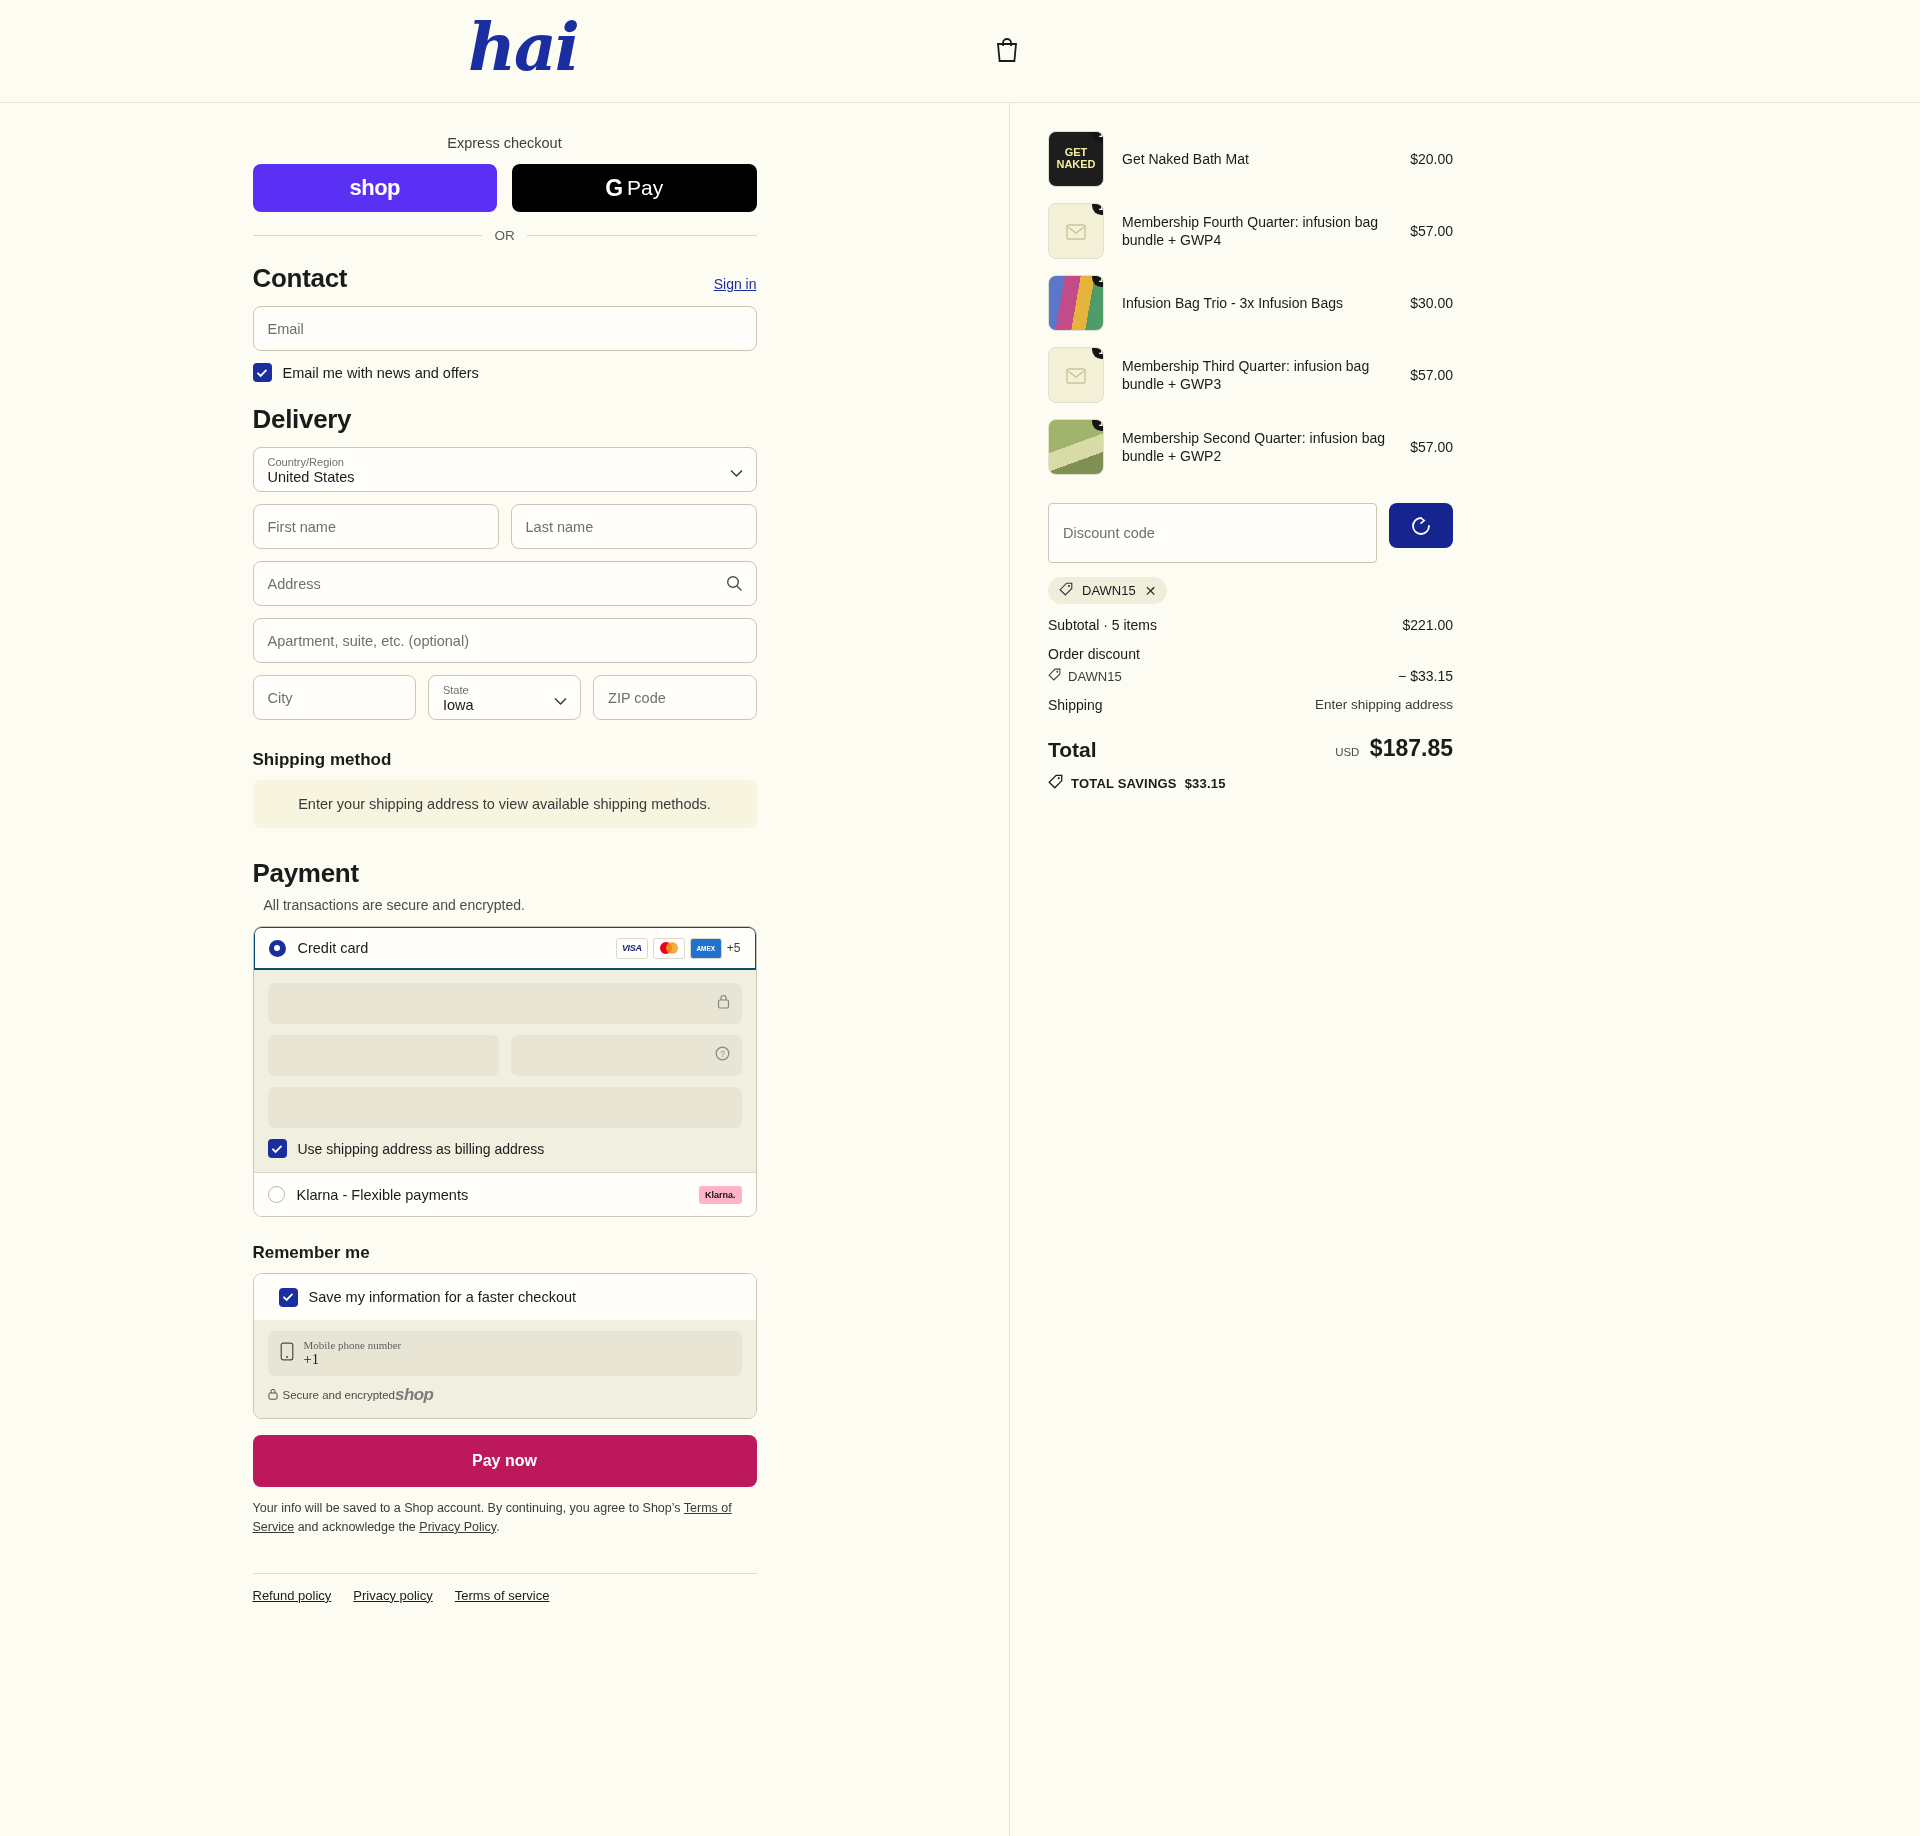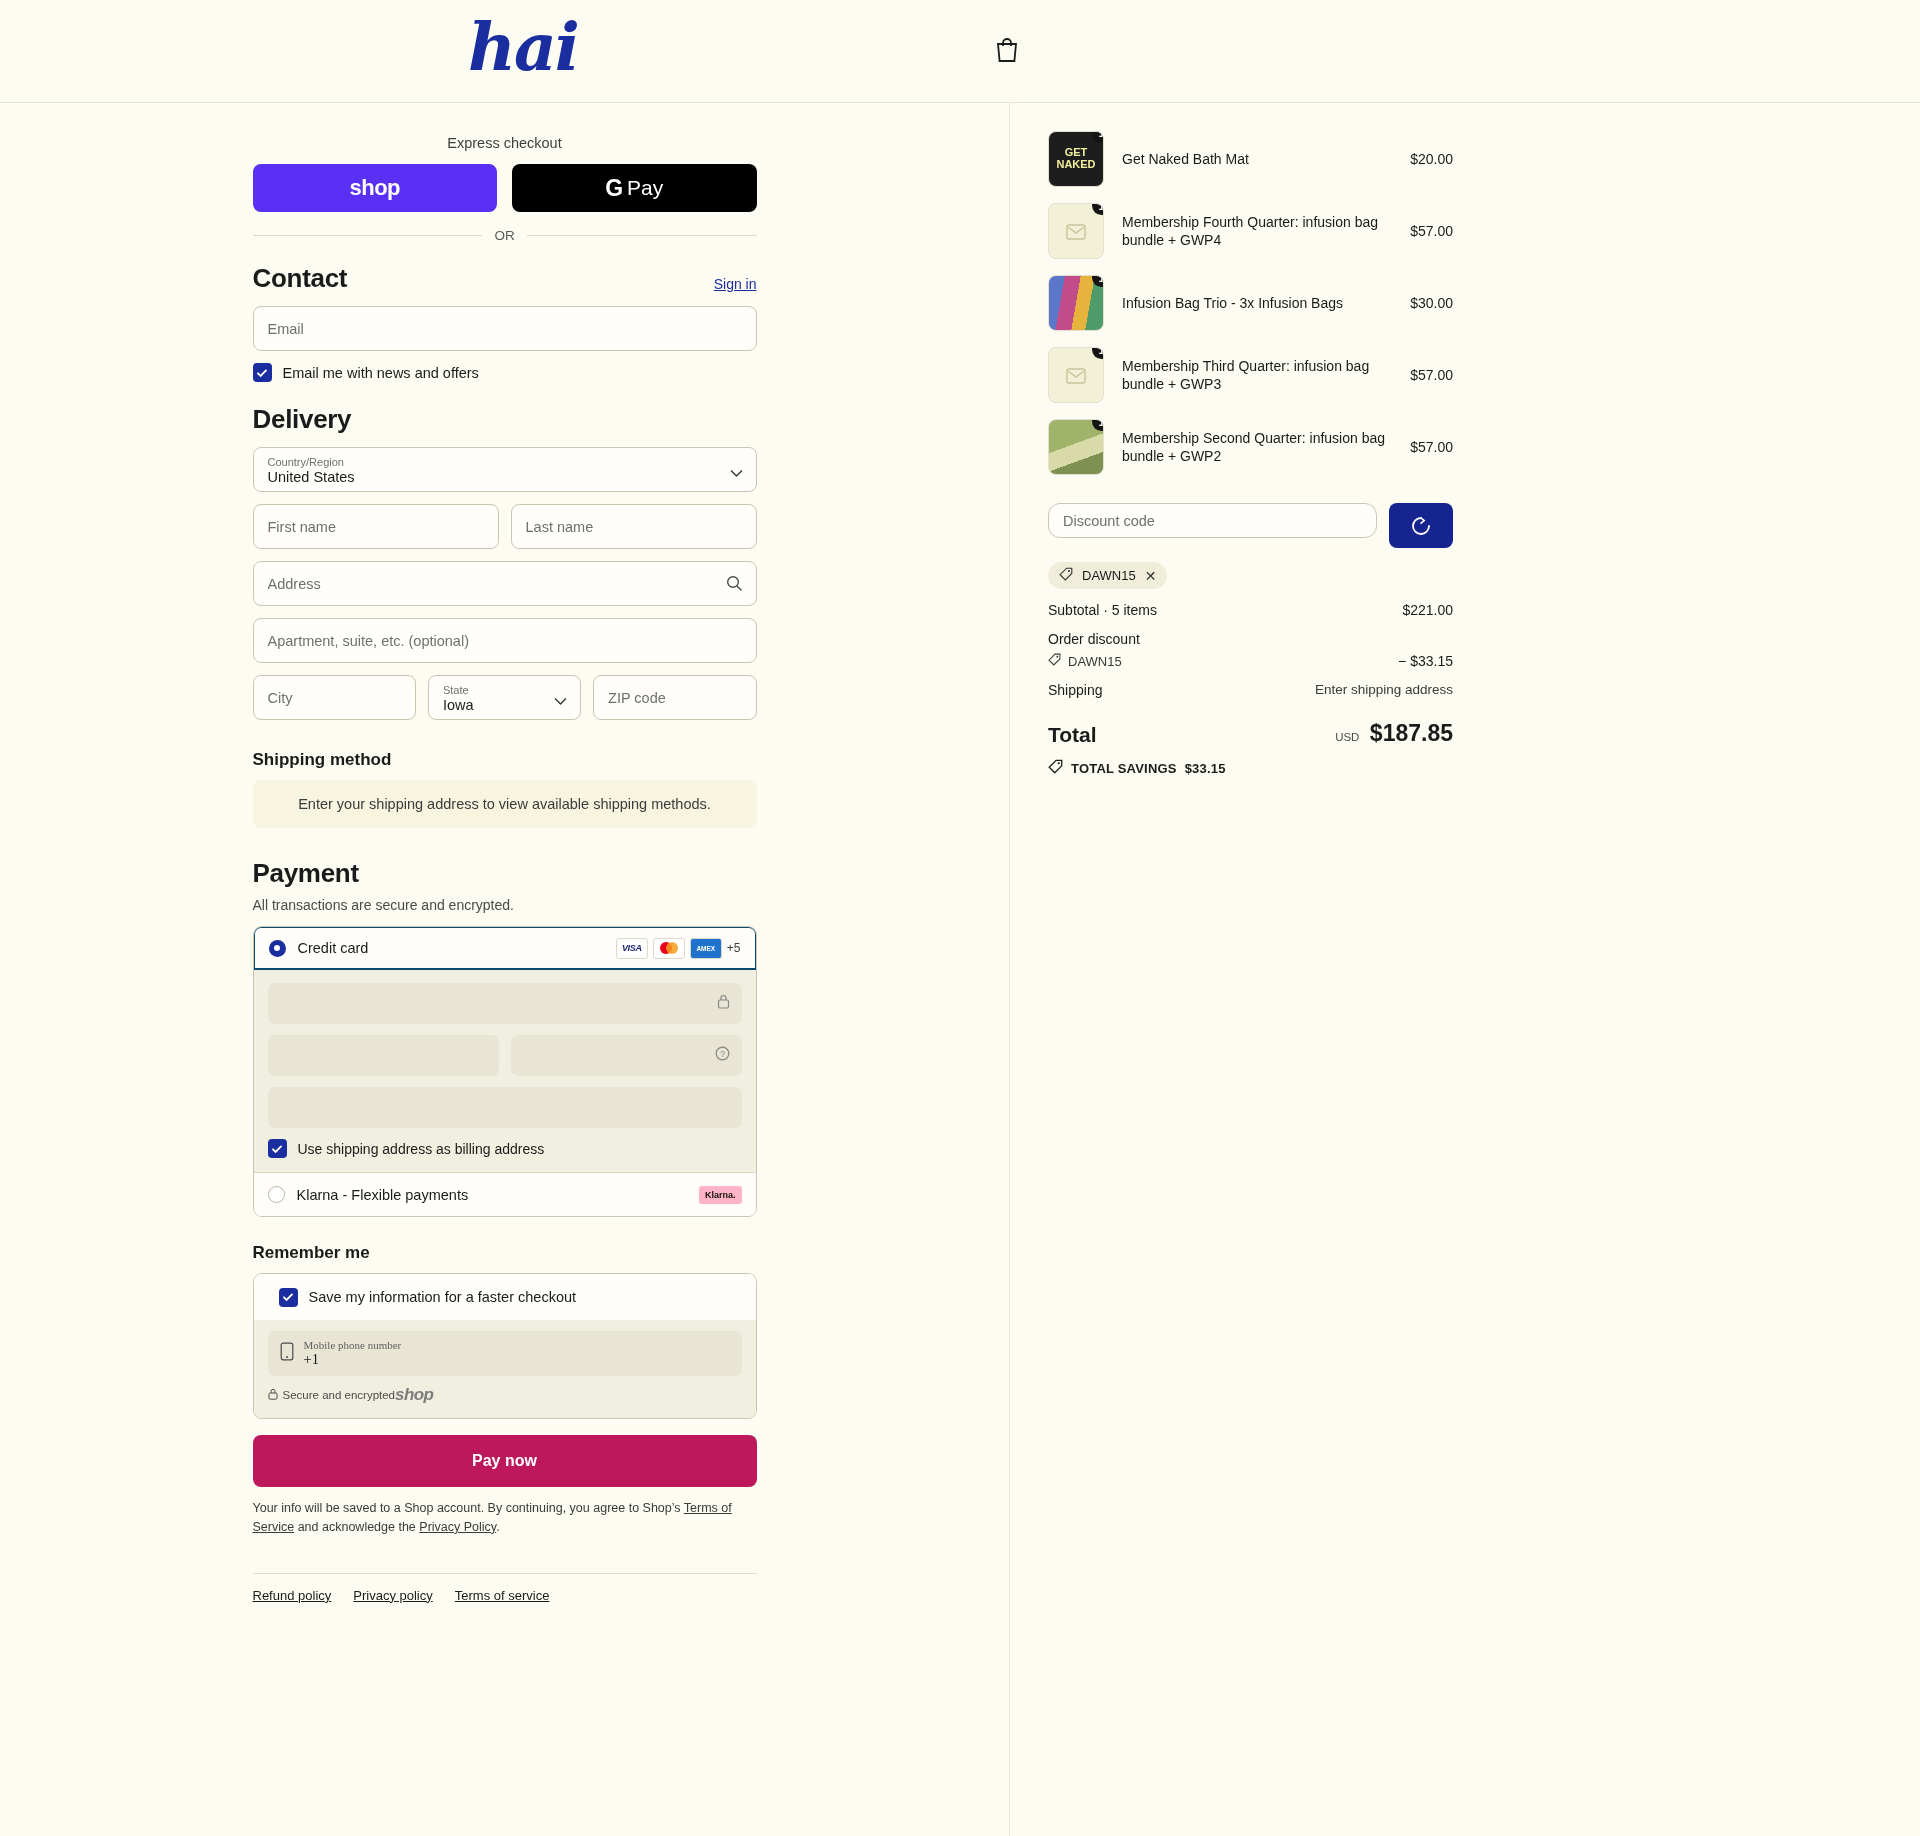--- a/index.html
+++ b/index.html
@@ -89,21 +89,21 @@
   }
   .cbox svg { display:block; }
   .checkrow span { font-size:14.5px; color:#1b1b1b; }
 
   h3 { font-size:17px; margin:18px 0 10px; font-weight:700; }
   .notice {
     background:#f7f4df; border-radius:8px; height:48px;
     display:flex; align-items:center; justify-content:center;
     font-size:14.5px; color:#3b3b3b;
   }
-  .subtle { font-size:14px; color:#4b4b4b; margin:-4px 0 13px; }
+  .subtle { font-size:14px; color:#4b4b4b; margin:-4px 11px 13px; }
 
   
   .paybox { border:1px solid #c9c6b4; border-radius:9px; overflow:hidden; }
   .pay-head {
     height:44px; display:flex; align-items:center; padding:0 14px;
     background:#fffefa; border:2px solid #0c4a6e; border-radius:8px 8px 0 0;
     margin:-1px; position:relative;
   }
   .radio {
     width:17px; height:17px; border-radius:50%; border:1px solid #b9b6a4;
@@ -184,21 +184,21 @@
   .li-title { flex:1; font-size:14px; line-height:1.3; margin-left:18px; padding-right:14px; }
   .li-price { font-size:14px; white-space:nowrap; }
 
   .mat-thumb { background:#1d1d1d; color:#f3ef9b; font-size:11px; font-weight:800; line-height:1.05; text-align:center; }
   .bag-thumb { background:#f3f0d8; }
   .trio-thumb { background:linear-gradient(100deg,#5b77c9 0 25%,#c24b8a 25% 50%,#e6b43c 50% 72%,#4f9c6a 72% 100%); }
   .green-thumb { background:linear-gradient(160deg,#9fb46a 0 45%,#d8dba8 45% 70%,#7e9152 70% 100%); }
 
   .disc-row { display:flex; gap:12px; margin:28px 0 14px; }
   .disc-input {
-    flex:1; height:35px; border:1px solid #c9c6b4; border-radius:12px; background:#fffefa;
+    flex:1; height:60px; border:1px solid #c9c6b4; border-radius:4px; background:#fffefa;
     display:flex; align-items:center; padding:0 14px; font-size:14.5px; color:#6f6f6f;
   }
   .disc-btn {
     width:64px; height:45px; border-radius:8px; background:#16248f; border:none;
     display:flex; align-items:center; justify-content:center; cursor:pointer;
   }
   .tag-pill {
     display:inline-flex; align-items:center; gap:9px;
     background:#f0eddb; border-radius:14px; padding:5px 11px; font-size:13px;
   }

